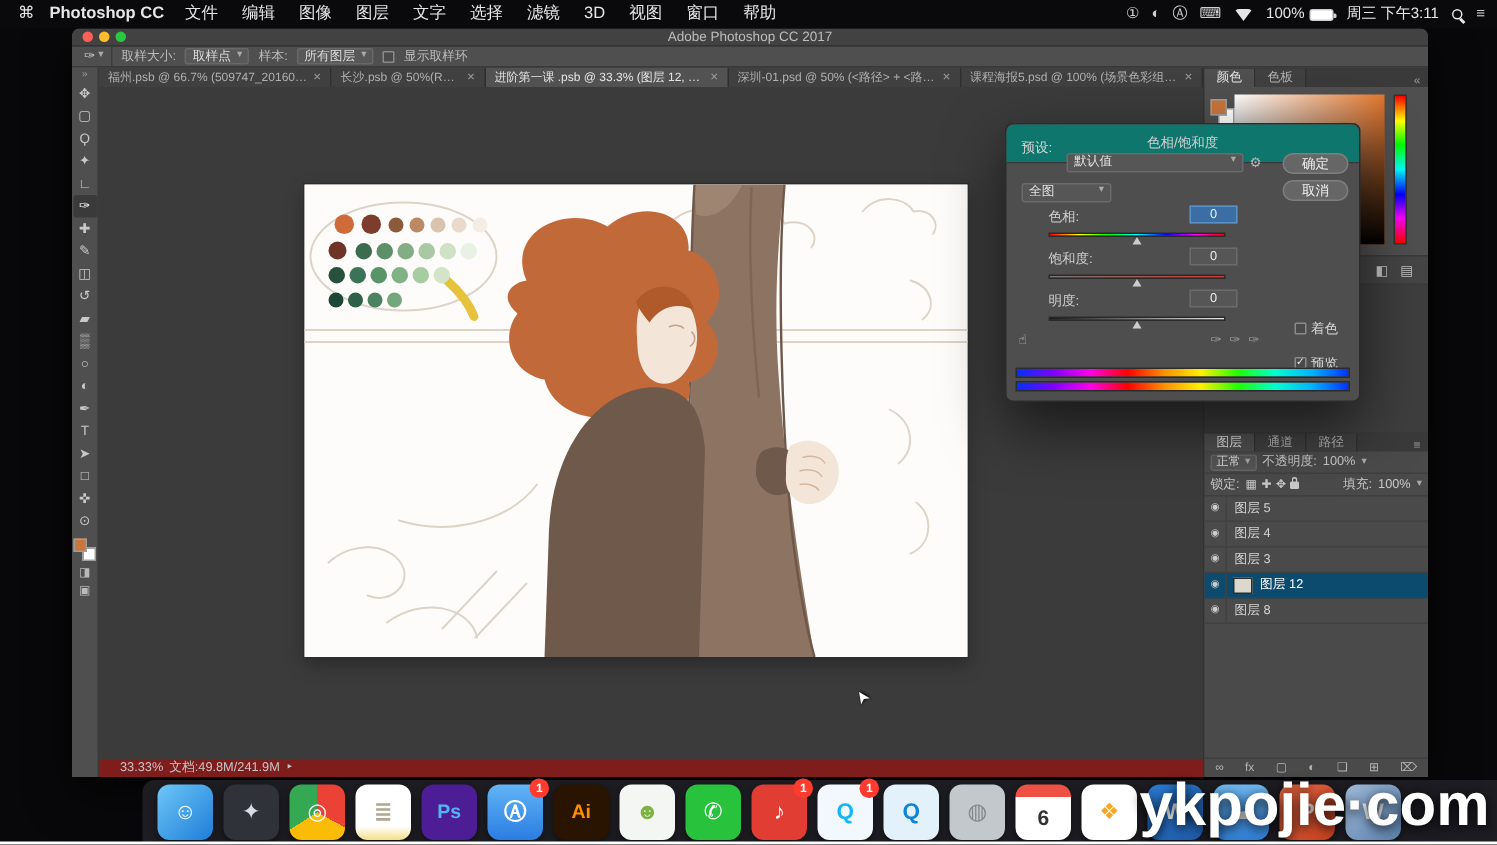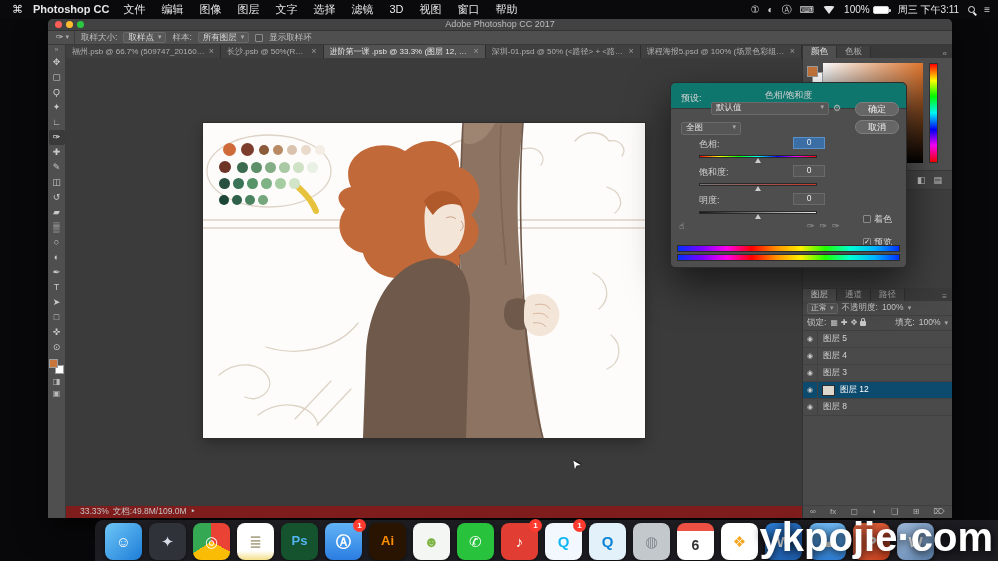--- a/index.html
+++ b/index.html
@@ -385,21 +385,21 @@
                 <span class="dot" data-name="palette-dot" style="background: rgb(47, 97, 72); left: 29px; top: 72px; width: 10px; height: 10px;"></span>
                 <span class="dot" data-name="palette-dot" style="background: rgb(75, 131, 96); left: 42px; top: 72px; width: 10px; height: 10px;"></span>
                 <span class="dot" data-name="palette-dot" style="background: rgb(116, 168, 124); left: 55px; top: 72px; width: 10px; height: 10px;"></span>
             </div>
           </div>
           <span class="cursor" data-name="mouse-cursor">➤</span>
         </div>
 
         <div class="statusbar" data-name="status-bar">
           <span data-name="zoom-level-field">33.33%</span>
-          <span data-name="document-size-info">文档:49.8M/109.0M</span>
+          <span data-name="document-size-info">文档:49.8M/241.9M</span>
           <span data-name="status-popup-icon">‣</span>
         </div>
       </div>
 
       <div class="rightdock" data-name="right-panel-dock">
         <div class="ptabs" data-name="color-panel-tabs">
 
             <div class="ptab active" data-name="tab-color-panel">
               <span data-name="panel-tab-label">颜色</span>
             </div>
@@ -611,21 +611,21 @@
       <div class="dock-icon" data-name="dock-chrome" style="background: conic-gradient(rgb(234, 67, 53) 0deg, rgb(234, 67, 53) 33%, rgb(251, 188, 5) 33%, rgb(251, 188, 5) 66%, rgb(52, 168, 83) 66%, rgb(52, 168, 83) 100%); color: rgb(255, 255, 255);">
         <span class="dock-glyph" data-name="dock-icon-glyph">◎</span>
 
       </div>
 
       <div class="dock-icon" data-name="dock-notes" style="background: linear-gradient(rgb(255, 255, 255) 75%, rgb(243, 224, 137)); color: rgb(176, 169, 143);">
         <span class="dock-glyph" data-name="dock-icon-glyph">≣</span>
 
       </div>
 
-      <div class="dock-icon" data-name="dock-photoshop" style="background: #14532d; color: rgb(83, 181, 240);">
+      <div class="dock-icon" data-name="dock-photoshop" style="background: #4c1d95; color: rgb(83, 181, 240);">
         <span class="dock-glyph" data-name="dock-icon-glyph">Ps</span>
 
       </div>
 
       <div class="dock-icon" data-name="dock-app-store" style="background: linear-gradient(rgb(98, 180, 246), rgb(42, 125, 225)); color: rgb(255, 255, 255);">
         <span class="dock-glyph" data-name="dock-icon-glyph">Ⓐ</span>
         <span class="dock-badge" data-name="notification-badge">1</span>
       </div>
 
       <div class="dock-icon" data-name="dock-illustrator" style="background: rgb(40, 20, 0); color: rgb(255, 143, 0);">

